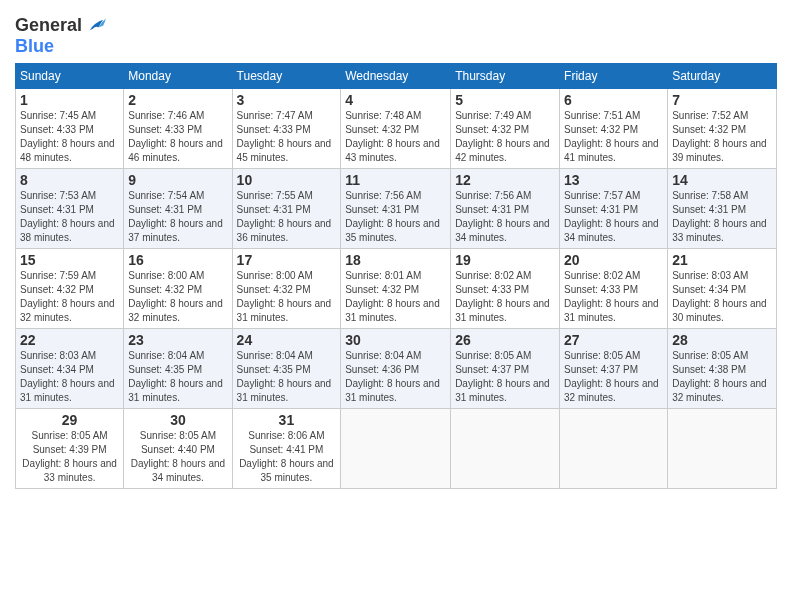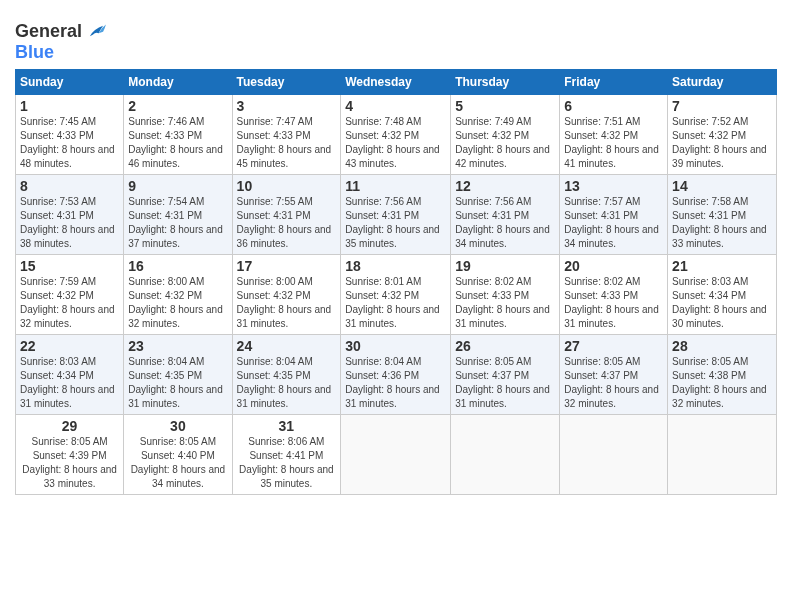--- a/index.html
+++ b/index.html
@@ -5,21 +5,21 @@
     * { margin: 0; padding: 0; box-sizing: border-box; }
     body {
       font-family: Arial, sans-serif;
       background: #fff;
       width: 792px;
       height: 612px;
       overflow: hidden;
     }
     .container {
       width: 792px;
-      padding: 16px 15px 10px 15px;
+      padding: 10px 15px 10px 15px;
     }
     .header-area {
       display: flex;
       align-items: flex-start;
       justify-content: space-between;
       margin-bottom: 6px;
     }
     .logo {
       display: flex;
       align-items: center;
@@ -49,21 +49,21 @@
       width: 100%;
       border-collapse: collapse;
       font-size: 10.5px;
     }
     .calendar th {
       background: #1a6fbb;
       color: #fff;
       padding: 5px 4px;
       text-align: left;
       font-size: 12px;
-      font-weight: bold;
+      font-weight: normal;
       border: 1px solid #1a6fbb;
     }
     .calendar td {
       border: 1px solid #ccc;
       vertical-align: top;
       padding: 3px 4px;
       height: 78px;
       width: 113px;
       background: #fff;
     }

